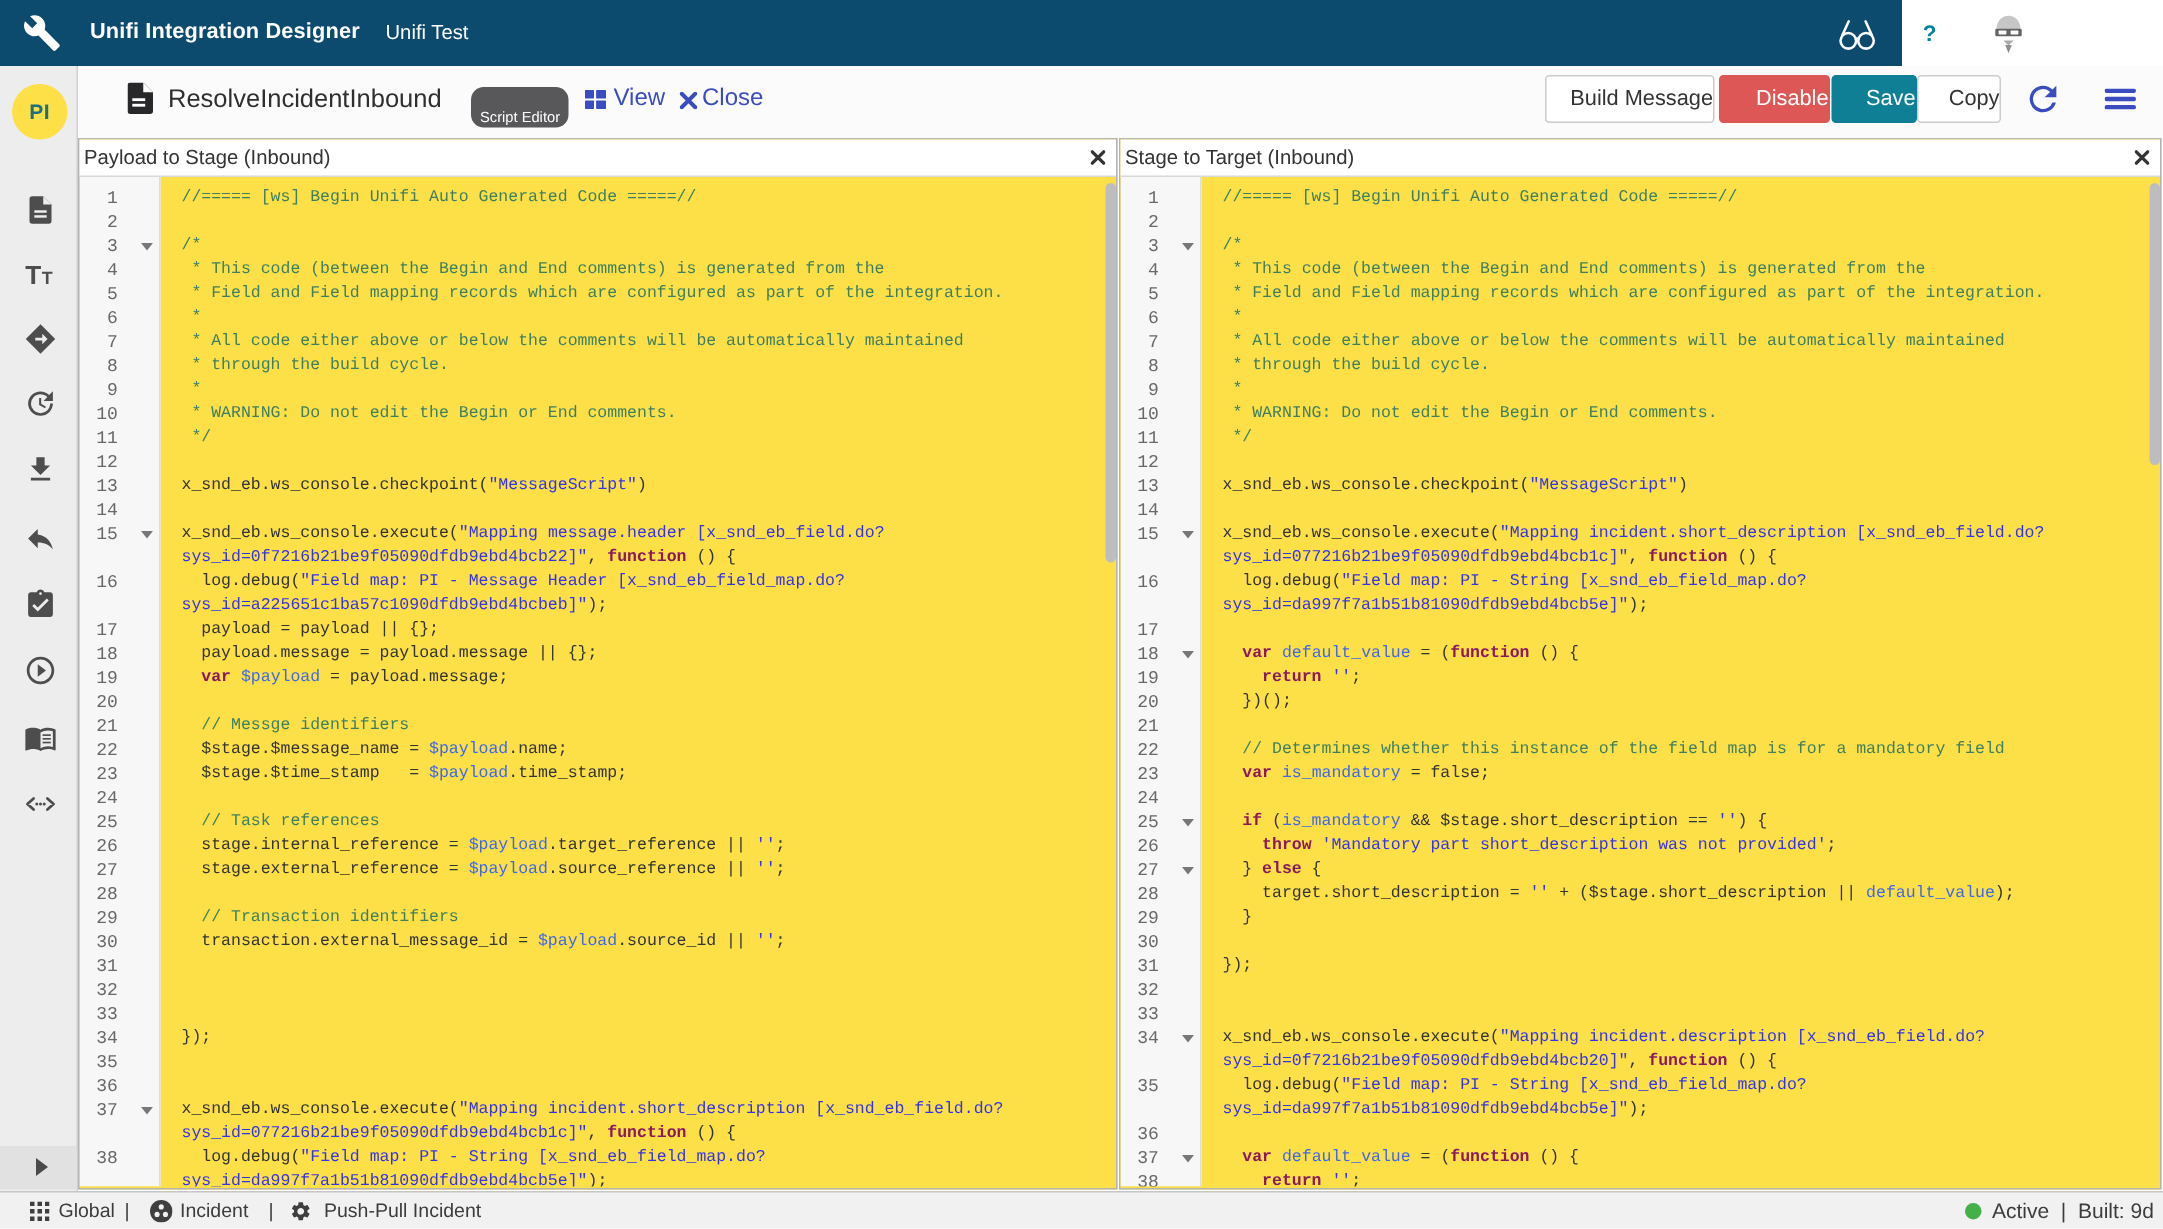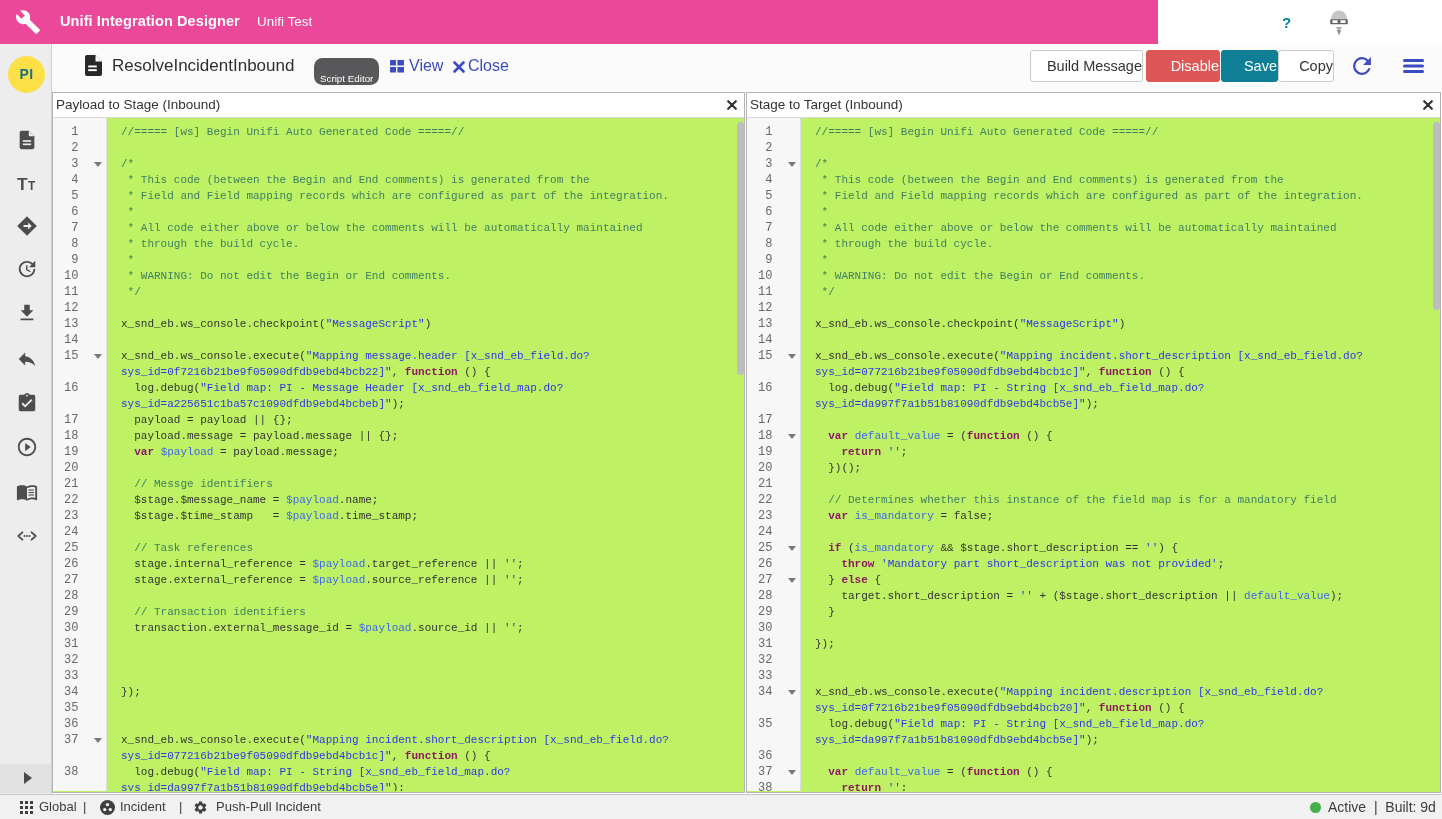--- a/index.html
+++ b/index.html
@@ -1,32 +1,32 @@
 <!DOCTYPE html>
 <html><head><meta charset="utf-8"><style>
 *{margin:0;padding:0;box-sizing:border-box}
 html,body{width:1442px;height:819px;overflow:hidden;background:#fff;font-family:"Liberation Sans",sans-serif}
 .abs{position:absolute}
-#top{position:absolute;left:0;top:0;width:1158px;height:44px;background:#ec4899}
+#top{position:absolute;left:0;top:0;width:1268px;height:44px;background:#0c4a6e}
 #top .t1{position:absolute;left:60px;top:13px;font-size:14.5px;font-weight:bold;color:#fff;letter-spacing:.1px}
 #top .t2{position:absolute;left:257px;top:14px;font-size:13.5px;color:#fff}
 #top .me{position:absolute;left:1361px;top:14px;font-size:14px;color:#fff}
 #tb2{position:absolute;left:0;top:44px;width:1442px;height:48px;background:#fbfbfb}
 .title{position:absolute;left:112px;top:56px;font-size:17px;color:#2f2f31}
 .badge{position:absolute;left:314px;top:58px;height:27px;line-height:17px;border-radius:8.5px;background:#58585b;color:#fff;font-size:9.8px;font-weight:normal;padding:12px 6px}
 .lnk{position:absolute;top:57px;font-size:16px;color:#3a4cc0}
 .btn{position:absolute;top:50px;height:32px;border:1px solid #ccc;border-radius:3px;background:#fff;color:#333;font-size:14.5px;text-align:right;line-height:30px}
 .btn.red{background:#dc5756;border-color:#dc5756;color:#ffffff}
 .btn.teal{background:#0f7f95;border-color:#0f7f95;color:#fff}
 #side{position:absolute;left:0;top:44px;width:52px;height:750px;background:#ededee;border-right:1px solid #cfcfcf}
 #pi{position:absolute;left:8px;top:12px;width:37px;height:37px;border-radius:50%;background:#fde047;color:#1d6f80;font-weight:bold;font-size:14px;text-align:center;line-height:37px;letter-spacing:.3px}
 .sic{position:absolute;left:16px}
 #collapse{position:absolute;left:0;top:720px;width:51px;height:29px;background:#e1e1e2}
 #collapse a{position:absolute;left:24px;top:8px;width:0;height:0;border:6px solid transparent;border-left:8px solid #4a4a4a;border-right:none}
-.pane{position:absolute;top:92px;height:701px;border:1px solid #b4b4b4;background:#bef264}
+.pane{position:absolute;top:92px;height:701px;border:1px solid #b4b4b4;background:#fde047}
 .phead{position:relative;height:25px;line-height:24px;border-bottom:1px solid #d8d8d8;font-size:13.5px;color:#333;padding-left:3px;background:#fff}
 .px{position:absolute;right:7px;top:7px}
 .pbody{position:relative;height:673px;overflow:hidden}
 .gut{position:absolute;left:0;top:0;width:54px;height:673px;background:#f7f7f7;border-right:1px solid #ddd}
 .rows{position:absolute;left:0;top:5.5px;width:100%;font-family:"Liberation Mono",monospace;font-size:11px;line-height:16px;color:#333}
 .r{height:16px;position:relative}
 .r em{position:absolute;left:0;top:0;width:25.5px;text-align:right;font-style:normal;color:#686868;font-size:12px}
 .r>span{position:absolute;left:68px;top:0;white-space:pre}
 .r i{color:#3f7f5f;font-style:normal}
 .r b{color:#8c195f}

